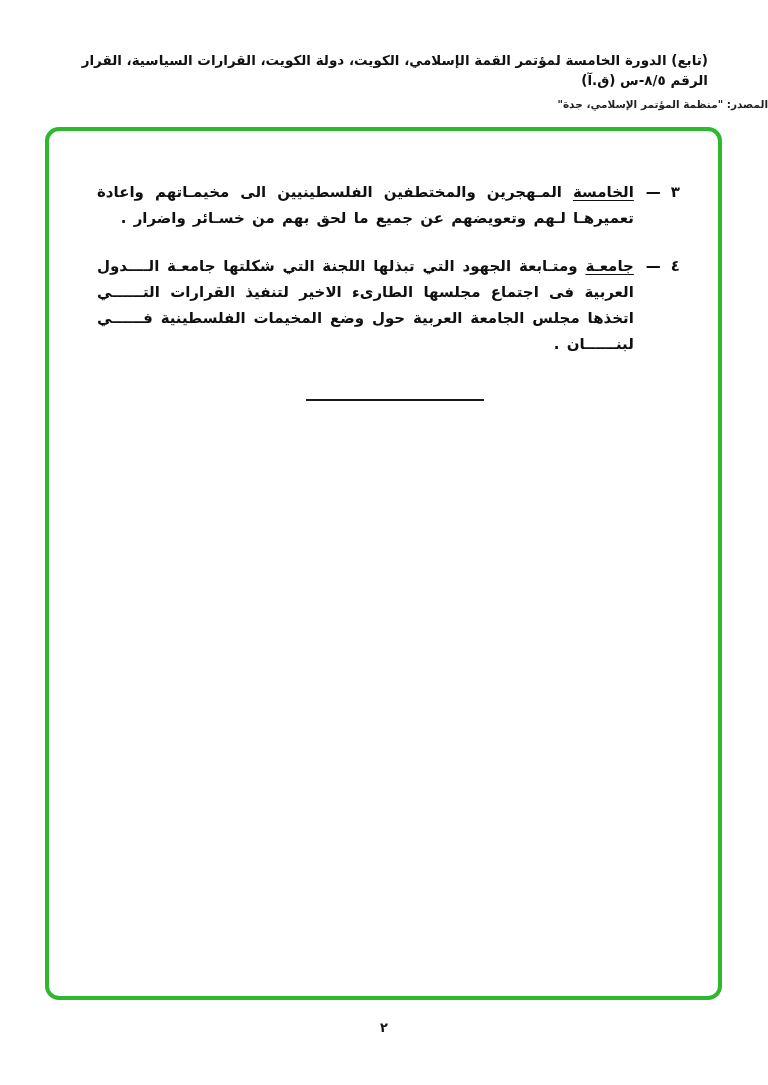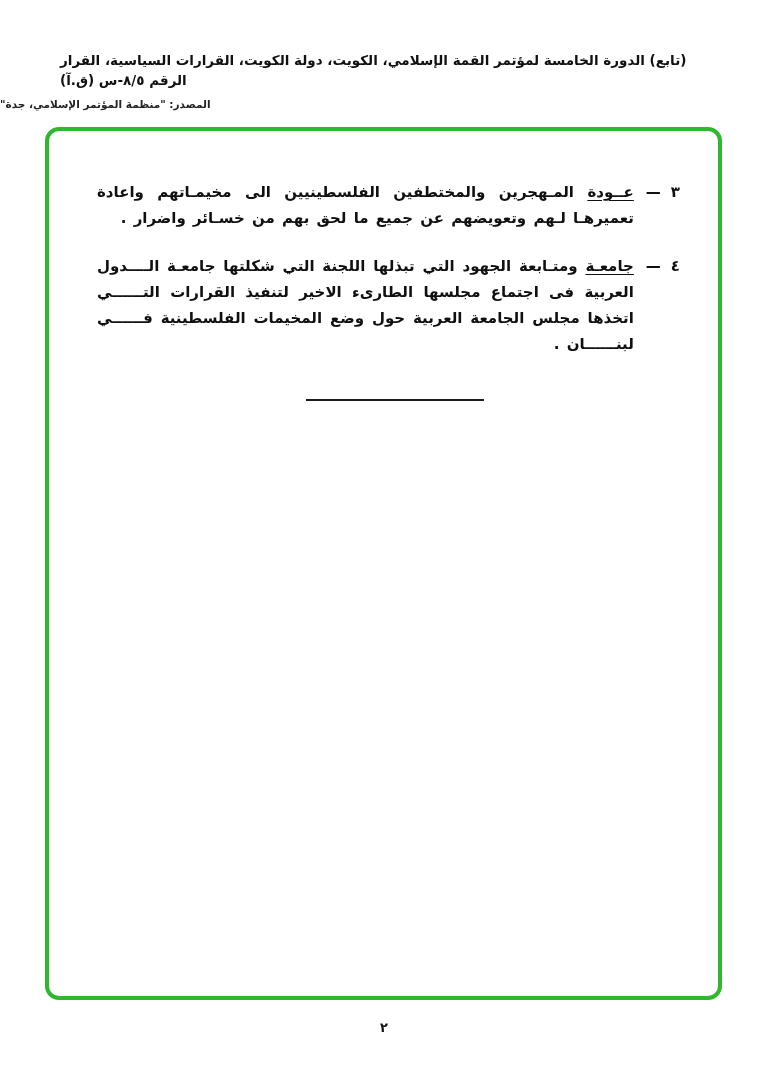--- a/index.html
+++ b/index.html
@@ -15,21 +15,21 @@
     background: #ffffff;
     direction: rtl;
     overflow: hidden;
   }
   
   .doc-header {
     position: absolute;
     top: 50px;
     left: 0;
     right: 0;
-    text-align: left;
+    text-align: right;
     color: #111;
   }
   .doc-header .title-line {
     font-size: 13.5px;
     font-weight: bold;
     letter-spacing: 0.2px;
     padding: 0 60px;
     line-height: 1.5;
   }
   .doc-header .source-line {
@@ -114,21 +114,21 @@
   </header>
 
   <div class="green-frame">
 
     <div class="item-row">
       <div class="item-marker">
         <span>٣</span>
         <span>—</span>
       </div>
       <div class="item-text">
-        <span class="lead-underline">عــودة</span>
+        <span class="lead-underline">الخامسة</span>
         <span>المـهجرين والمختطفين الفلسطينيين الى مخيمـاتهم واعادة تعميرهـا لـهم وتعويضهم عن جميع ما لحق بهم من خسـائر واضرار .</span>
       </div>
     </div>
 
     <div class="item-row">
       <div class="item-marker">
         <span>٤</span>
         <span>—</span>
       </div>
       <div class="item-text">

